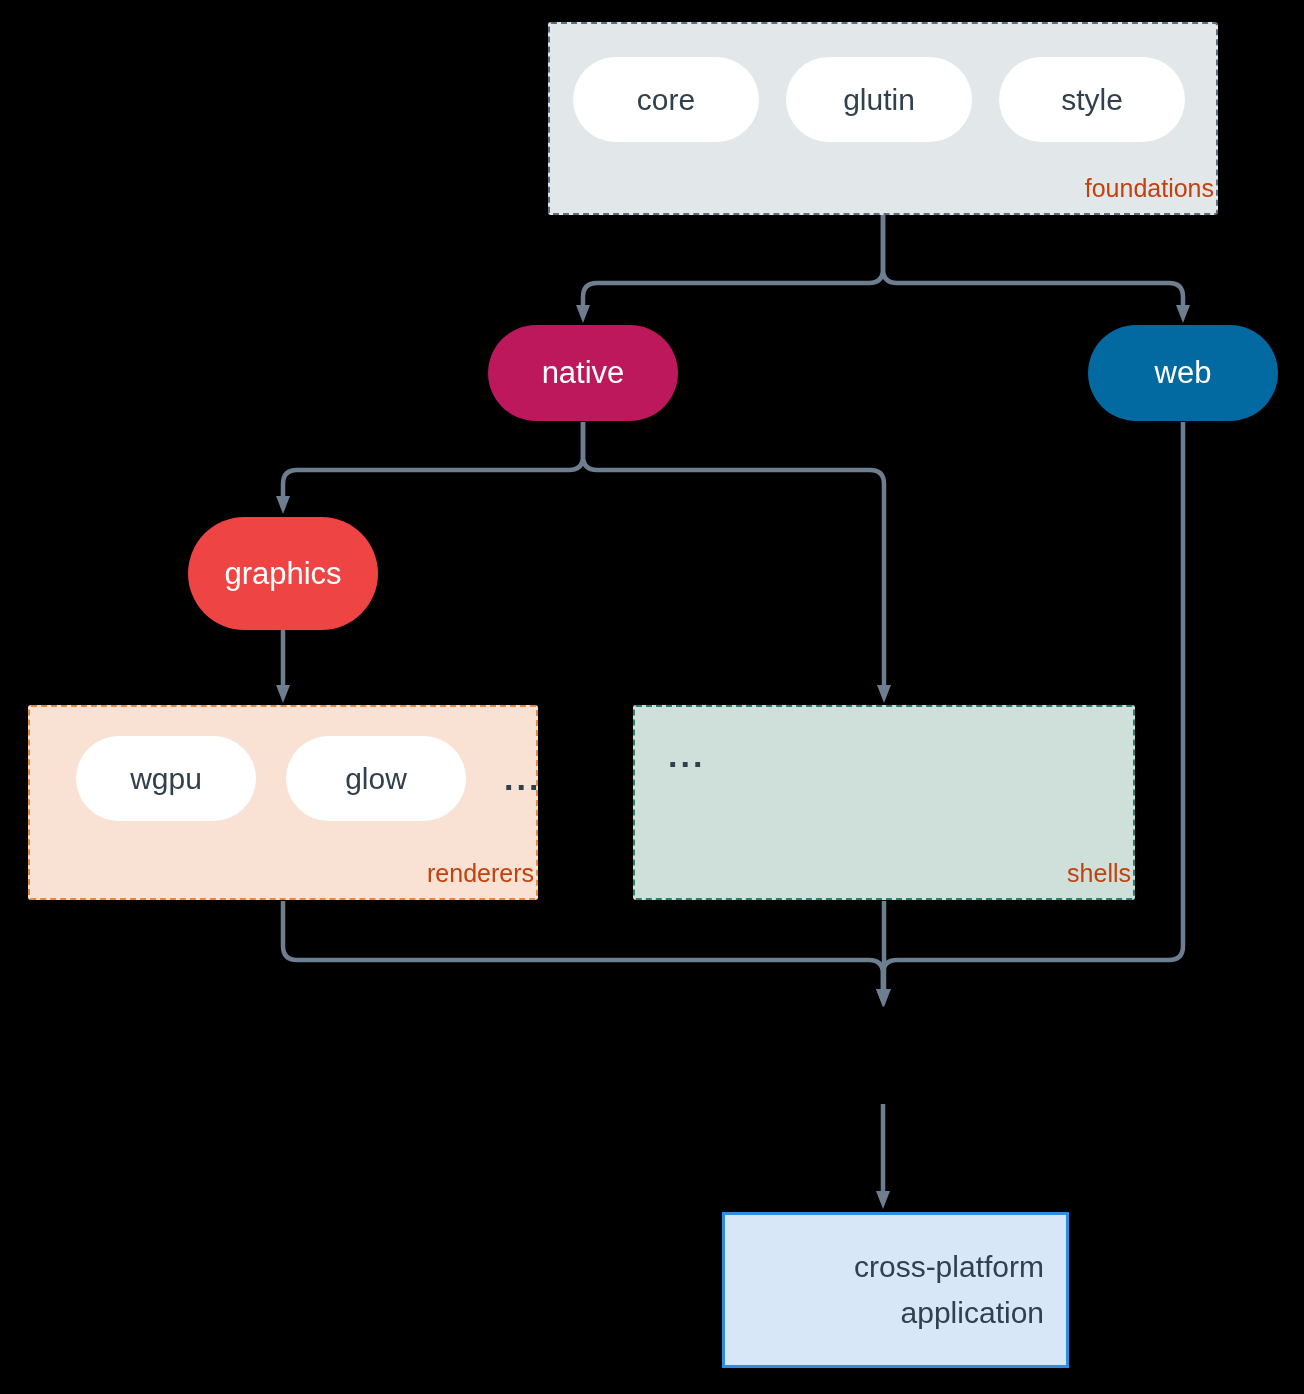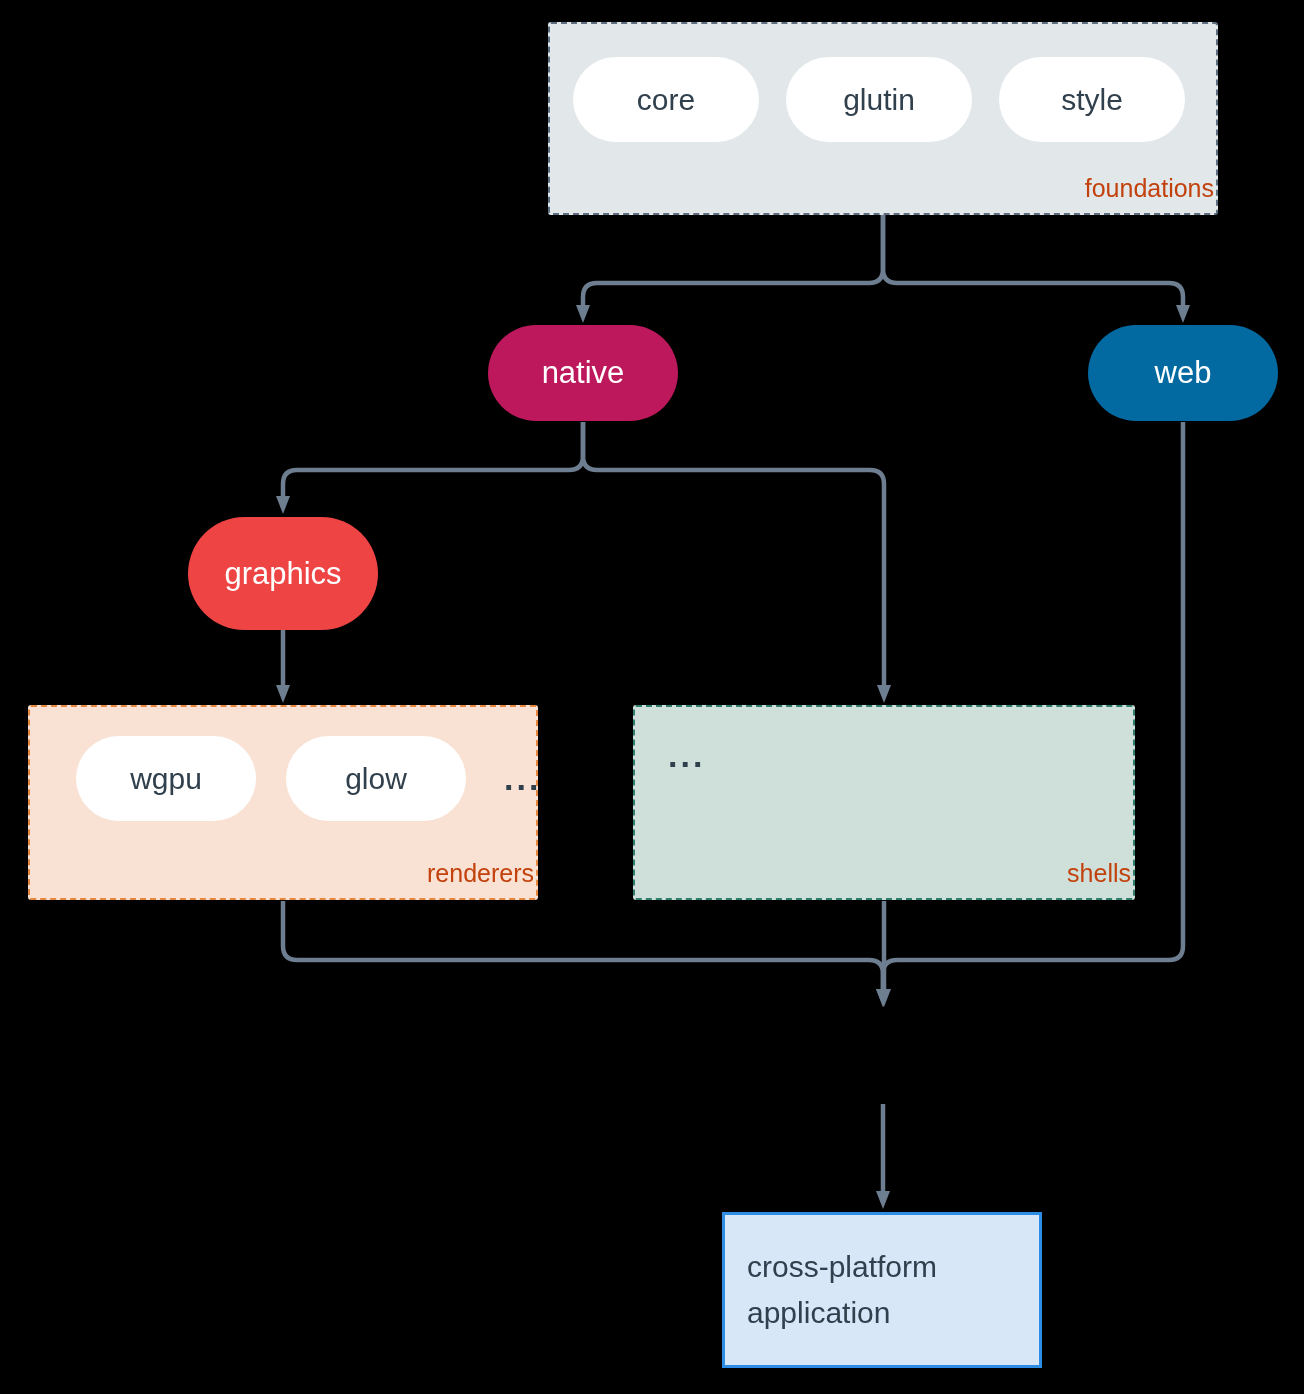--- a/index.html
+++ b/index.html
@@ -89,27 +89,27 @@
   .group-shells {
     left: 633px; top: 705px; width: 502px; height: 195px;
     background: #cfdfd9; border-color: #2f7d6d;
   }
   .group-shells .pill-row { left: 25px; top: 29px; gap: 26px; }
   .group-shells .pill { min-width: 184px; }
 
   .app-box {
     position: absolute;
     left: 722px; top: 1212px;
-    width: 320px; height: 156px;
+    width: 347px; height: 156px;
     background: #d7e7f8;
     border: 3px solid #2d8ce3;
     display: flex;
     align-items: center;
     justify-content: center;
-    text-align: left;
+    text-align: right;
     font-size: 30px;
     line-height: 1.55;
     color: #31404d;
     padding: 0 22px;
   }
 </style>
 </head>
 <body>
 
 <div class="canvas">

